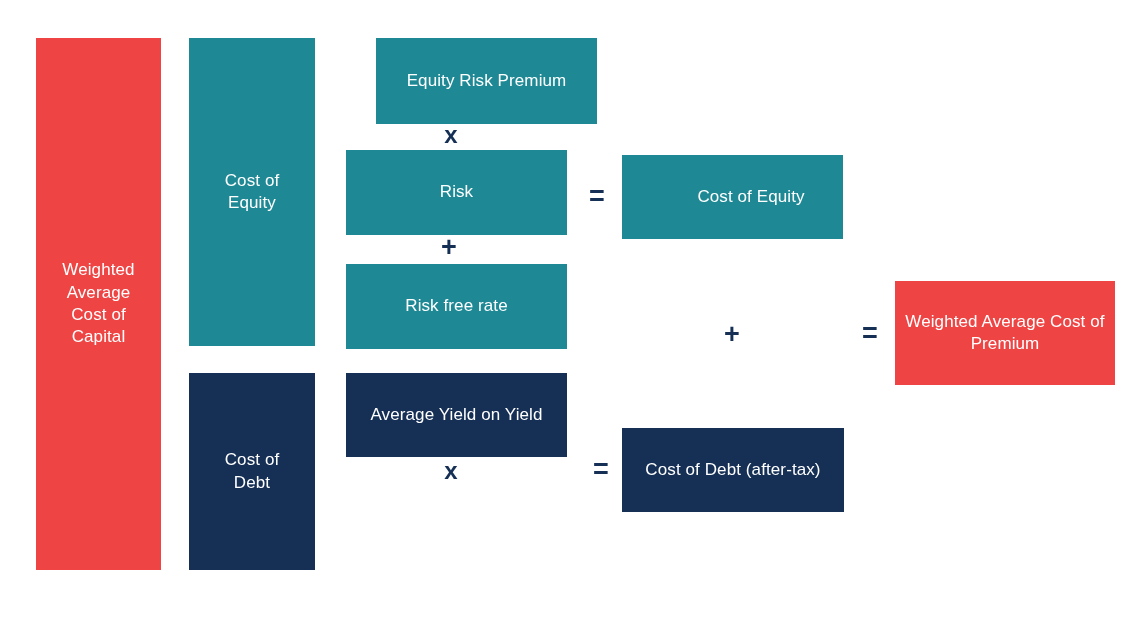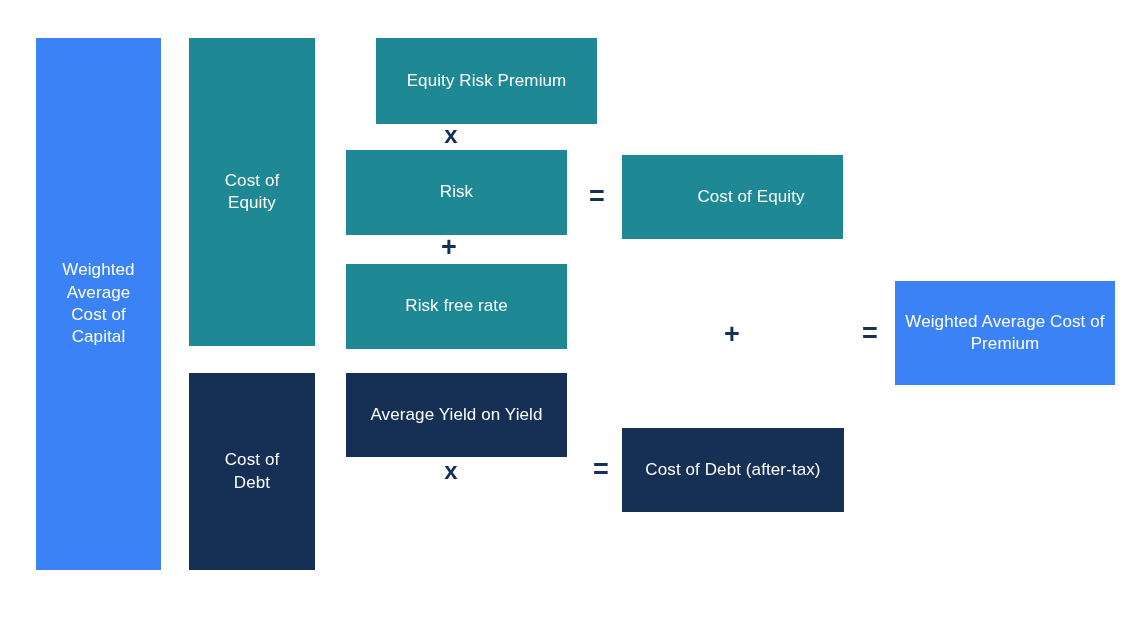--- a/index.html
+++ b/index.html
@@ -23,21 +23,21 @@
     align-items: center;
     justify-content: center;
     text-align: center;
     color: #ffffff;
     font-size: 17px;
     line-height: 1.32;
     padding: 0 10px;
     box-sizing: border-box;
     letter-spacing: 0.1px;
   }
-  .box.orange  { background: #3b82f6; }
+  .box.orange  { background: #ef4444; }
   .box.teal    { background: #1E8995; }
   .box.navy    { background: #152F55; }
 
   .op {
     position: absolute;
     color: #152F55;
     font-weight: bold;
     font-size: 25px;
     line-height: 1;
     text-align: center;

